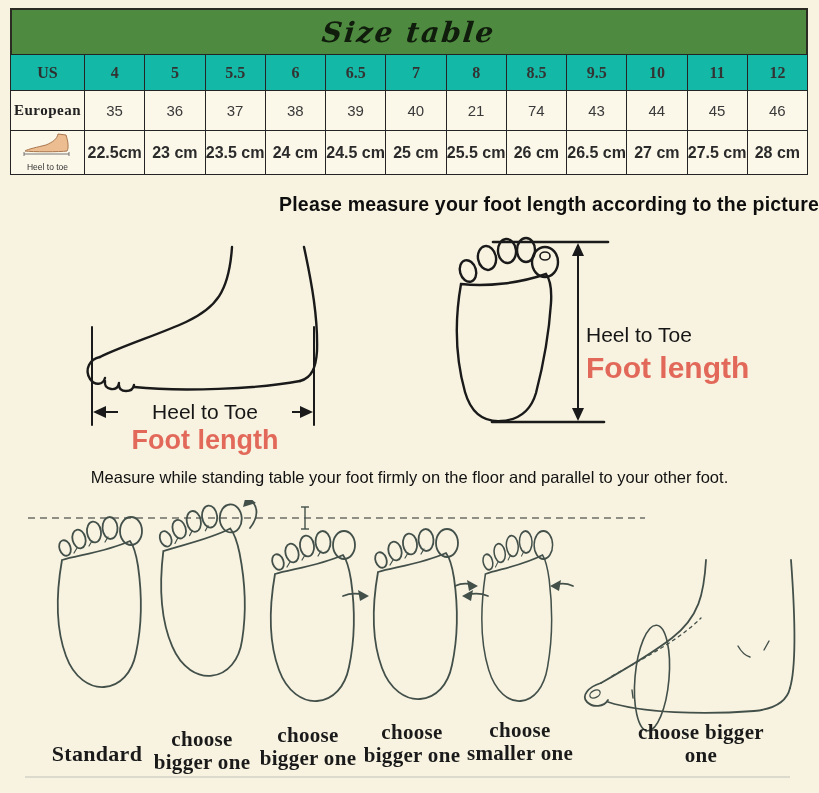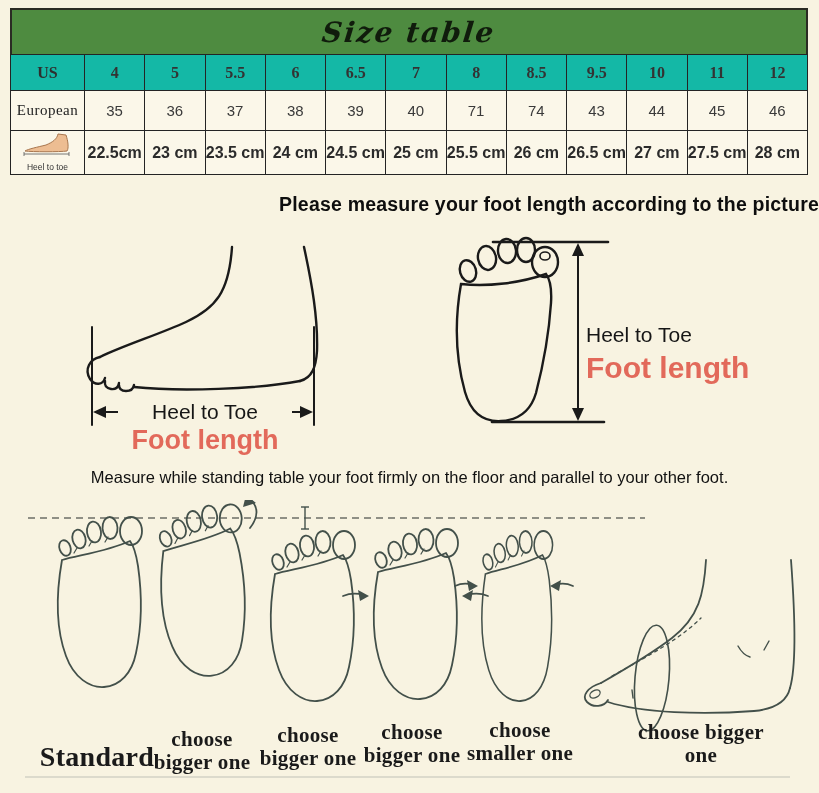--- a/index.html
+++ b/index.html
@@ -25,21 +25,21 @@
   }
   table.size th,table.size td{
     border:1.6px solid #242424;text-align:center;vertical-align:middle;
     padding:0;overflow:hidden;
   }
   table.size col.labelcol{width:74px;}
   tr.r0{height:36px;background:#14b8a6;}
   tr.r0 th{font-family:"Liberation Serif",serif;font-weight:bold;font-size:16px;color:#2e2e2e;}
   tr.r0 td{font-family:"Liberation Serif",serif;font-weight:bold;font-size:16px;color:#333;}
   tr.r1{height:40px;background:#fbf7e9;}
-  tr.r1 th{font-family:"Liberation Serif",serif;font-weight:normal;font-size:15px;letter-spacing:.5px;color:#222;}
+  tr.r1 th{font-family:"Liberation Serif",serif;font-weight:bold;font-size:15px;letter-spacing:.5px;color:#222;}
   tr.r1 td{font-size:15px;color:#3a3a3a;}
   tr.r2{height:44px;background:#fbf7e9;}
   tr.r2 td{font-weight:bold;font-size:16px;color:#2b2b2b;}
   .footcell{display:flex;flex-direction:column;align-items:center;justify-content:center;line-height:1;}
   .footcell .cap{font-size:8.5px;font-weight:normal;color:#333;margin-top:1px;}
   
   .h-measure{
     position:absolute;left:0;top:193px;width:819px;text-align:right;
     font-size:19.5px;font-weight:800;letter-spacing:.2px;color:#0e0e0e;
   }
@@ -51,21 +51,21 @@
   .lbl{position:absolute;white-space:nowrap;}
   .side-htt{left:118px;top:400px;width:174px;text-align:center;font-size:21px;color:#161616;background:#f8f3e1;}
   .side-fl{left:105px;top:425px;width:200px;text-align:center;font-size:27px;font-weight:800;color:#e2695a;}
   .sole-htt{left:586px;top:323px;font-size:21px;color:#161616;}
   .sole-fl{left:586px;top:351px;font-size:30px;font-weight:800;color:#e2695a;}
   
   .fit-lbl{
     position:absolute;text-align:center;font-family:"Liberation Serif",serif;
     font-weight:bold;font-size:21px;line-height:1.1;color:#1a1a1a;letter-spacing:.3px;
   }
-  .fit0{left:28px;top:742px;width:138px;font-size:28px;}
+  .fit0{left:28px;top:742px;width:138px;font-size:22px;}
   .fit1{left:146px;top:728px;width:112px;}
   .fit2{left:252px;top:724px;width:112px;}
   .fit3{left:356px;top:721px;width:112px;}
   .fit4{left:455px;top:719px;width:130px;}
   .fit5{left:636px;top:721px;width:130px;}
   .faint-line{position:absolute;left:25px;top:776px;width:765px;height:2px;background:#dcdacc;}
   svg{position:absolute;left:0;}
   .mid-svg{top:228px;}
   .bot-svg{top:500px;}
 </style>
@@ -98,21 +98,21 @@
           <td>12</td>
         </tr>
     <tr class="r1">
       <th>European</th>
     <td>35</td>
           <td>36</td>
           <td>37</td>
           <td>38</td>
           <td>39</td>
           <td>40</td>
-          <td>71</td>
+          <td>21</td>
           <td>74</td>
           <td>43</td>
           <td>44</td>
           <td>45</td>
           <td>46</td>
         </tr>
     <tr class="r2">
       <th>
         <div class="footcell">
           <span>

